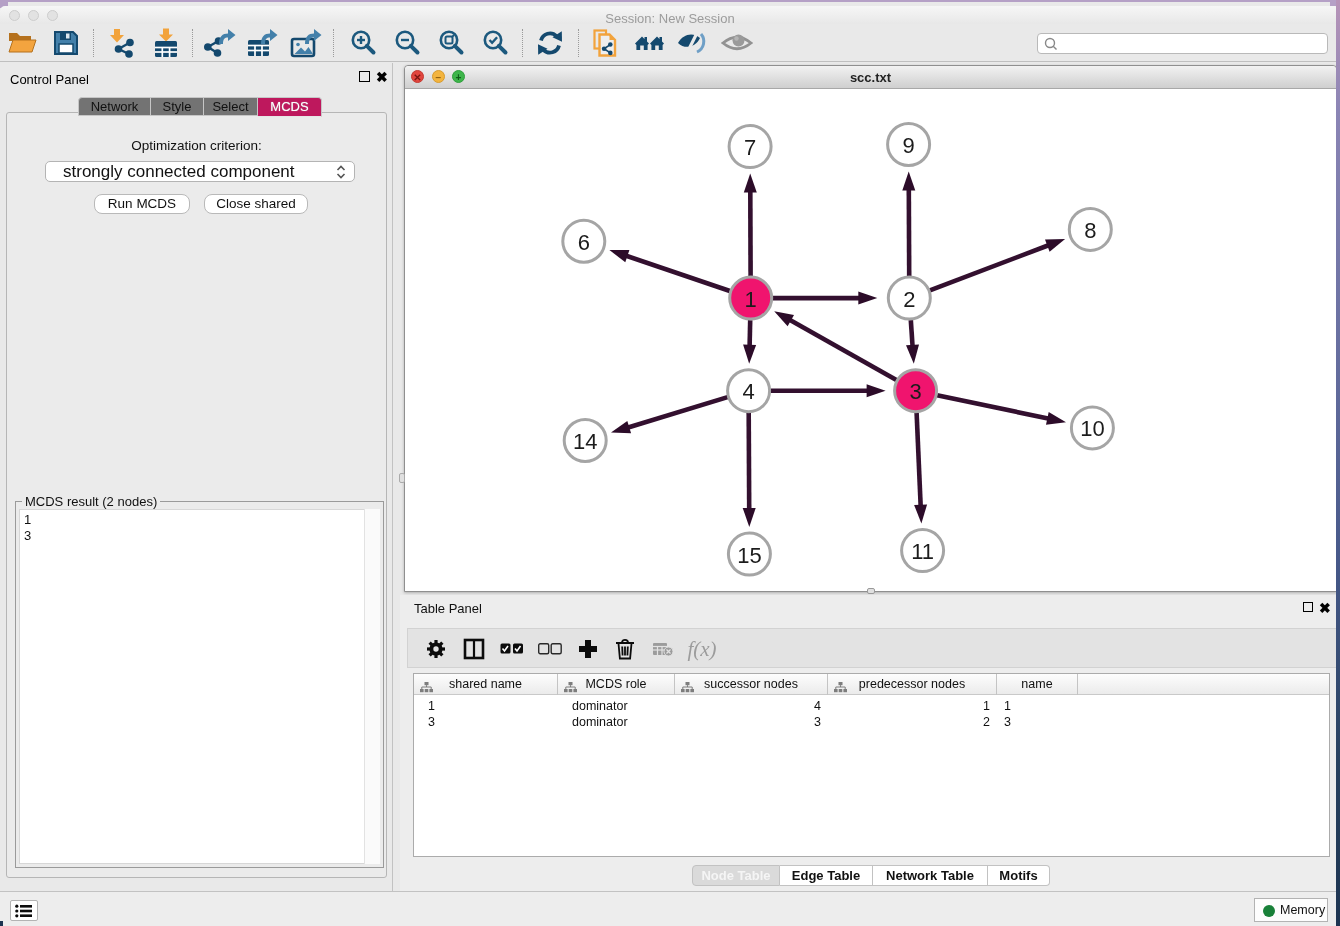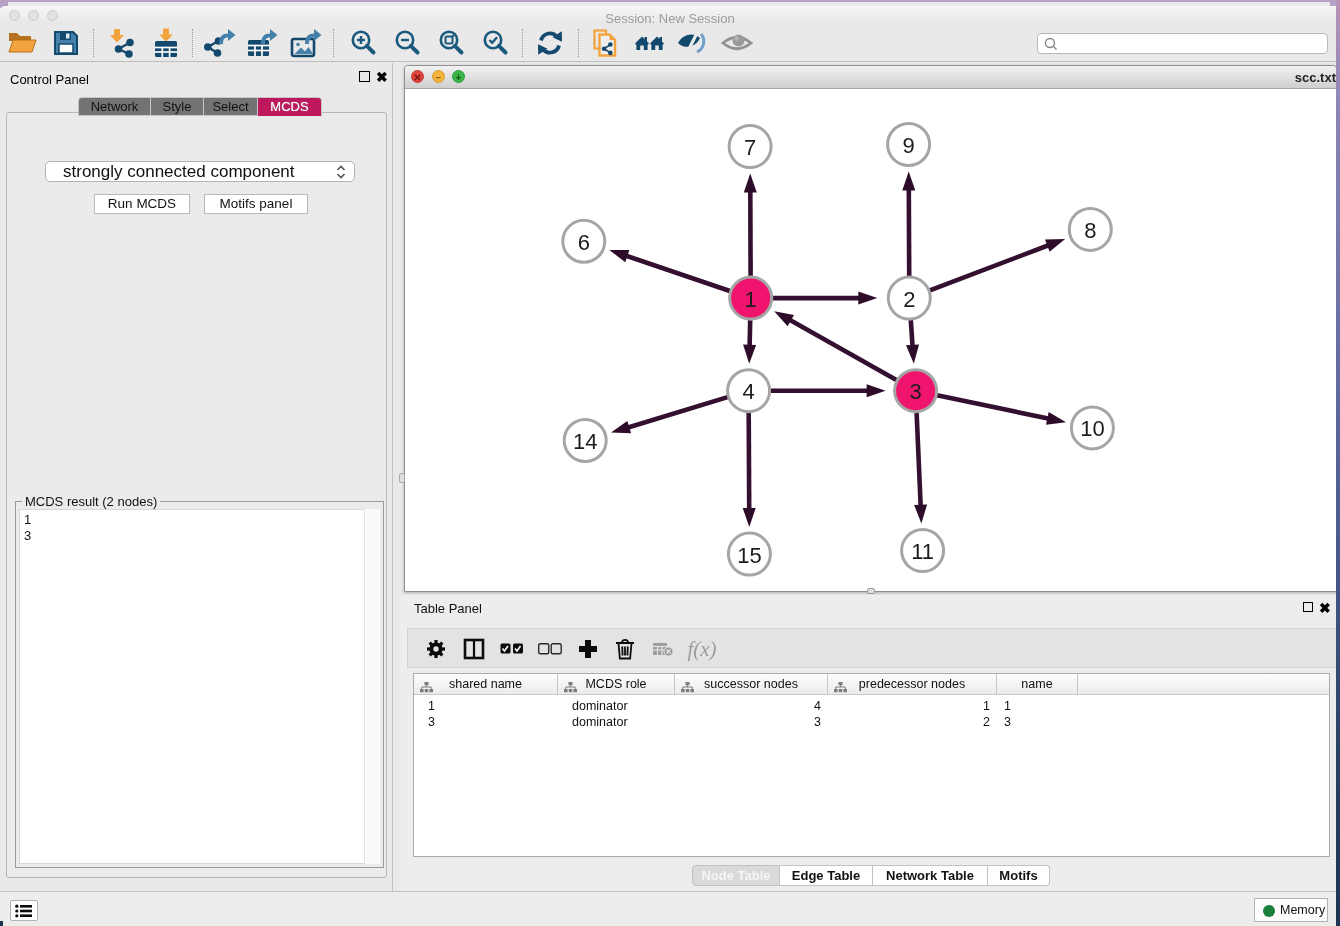--- a/index.html
+++ b/index.html
@@ -18,30 +18,30 @@
 #cpanel{left:0;top:63px;width:393px;height:828px;background:#e9e9e9;border-right:1px solid #c2c2c2}
 #cphead{position:absolute;left:10px;top:9px;font-size:13px;color:#000}
 .winbtn{position:absolute;color:#000}
 .tabs{position:absolute;display:flex;font-size:13px;z-index:3}
 .tab{background:#737373;border:1px solid #c6c6c6;border-left:none;height:19px;line-height:18px;text-align:center}
 .tab.first{border-left:1px solid #c6c6c6;border-radius:4px 0 0 0}
 .tab.sel{background:#be185d;color:#fdfdfd;border-radius:0 4px 0 0;text-shadow:0 0 1px #bbb;border-bottom:1px solid #e6e6e6;height:20px}
 #cpbody{position:absolute;left:6px;top:49px;width:381px;height:766px;background:#ebebeb;border:1px solid #b6b6b6;border-radius:3px}
 #optlabel{position:absolute;left:0;top:25px;width:100%;text-align:center;font-size:13.5px}
 #dropdown{position:absolute;left:38px;top:48px;width:310px;height:21px;background:#fff;border:1px solid #b4b4b4;border-radius:5px;line-height:19px;padding-left:17px;font-size:17px}
-.btn{position:absolute;height:20px;background:#fff;border:1px solid #b9b9b9;border-radius:0;text-align:center;line-height:18px;font-size:13.5px}
+.btn{position:absolute;height:20px;background:#fff;border:1px solid #b9b9b9;border-radius:8px;text-align:center;line-height:18px;font-size:13.5px}
 #fieldset{position:absolute;left:8px;top:388px;width:369px;height:367px;border:1px solid #9a9a9a}
 #fslegend{position:absolute;left:6px;top:-8px;background:#ebebeb;padding:0 3px;font-size:13px}
 #fsinner{position:absolute;left:3px;top:7px;right:3px;bottom:3px;background:#fff;border:1px solid #d7d7d7;font-size:13px;line-height:15.5px;padding:2px 0 0 4px}
 #fsscroll{position:absolute;right:3px;top:7px;width:16px;bottom:3px;background:#fafafa;border-left:1px solid #e2e2e2}
 
 #sccwin{left:404px;top:65px;width:933px;height:527px;background:#fff;border:1px solid #8f8f8f;border-radius:4px 4px 0 0;box-shadow:0 1px 3px rgba(0,0,0,.25)}
 #scctitle{position:absolute;left:0;top:0;width:100%;height:23px;background:linear-gradient(#f2f2f2,#cfcfcf);border-bottom:1px solid #a8a8a8;border-radius:4px 4px 0 0}
 .tl{position:absolute;top:4px;width:13px;height:13px;border-radius:50%;font-size:10px;line-height:13px;text-align:center;font-weight:bold}
-#sccname{position:absolute;width:100%;top:4px;text-align:right;font-size:13px;font-weight:bold;color:#222}
+#sccname{position:absolute;width:100%;top:4px;text-align:center;font-size:13px;font-weight:bold;color:#222}
 
 #graph{position:absolute;left:2px;top:24px}
 #graph line{stroke:#33102f;stroke-width:4.6}
 #graph polygon{fill:#2c0c29}
 #graph circle{stroke:#a5a5a5;stroke-width:3}
 #graph text{font-family:"Liberation Sans",sans-serif;font-size:22px;fill:#1c1c1c;text-anchor:middle;dominant-baseline:central}
 
 #tpanel{left:400px;top:595px;width:937px;height:296px;background:#ededed}
 #tphead{position:absolute;left:14px;top:6px;font-size:13px}
 #ttoolbar{position:absolute;left:7px;top:33px;width:1086px;height:40px;background:#e3e3e3;border:1px solid #d2d2d2}
@@ -233,26 +233,27 @@
   <div id="cphead">Control Panel</div>
   <span class="winbtn" style="left:359px;top:8px;width:11px;height:11px;border:1.5px solid #000"></span>
   <span class="winbtn" style="left:376px;top:6px;font-weight:bold;font-size:14px">✖</span>
   <div class="tabs" style="left:78px;top:34px">
     <div class="tab first" style="width:73px">Network</div>
       <div class="tab" style="width:53px">Style</div>
       <div class="tab" style="width:54px">Select</div>
       <div class="tab sel" style="width:64px">MCDS</div>
   </div>
   <div id="cpbody">
+    <div id="optlabel">Optimization criterion:</div>
     <div id="dropdown">strongly connected component<svg width="10" height="14" viewBox="0 0 10 14" style="position:absolute;right:8px;top:3px">
           <path d="M1.5 5 L5 1.5 L8.5 5" fill="none" stroke="#555" stroke-width="1.6"></path>
           <path d="M1.5 9 L5 12.5 L8.5 9" fill="none" stroke="#555" stroke-width="1.6"></path>
         </svg></div>
     <div class="btn" style="left:87px;top:81px;width:96px">Run MCDS</div>
-    <div class="btn" style="left:197px;top:81px;width:104px">Motifs panel</div>
+    <div class="btn" style="left:197px;top:81px;width:104px">Close shared</div>
     <div id="fieldset">
       <div id="fslegend">MCDS result (2 nodes)</div>
       <div id="fsinner">1<br>3</div>
       <div id="fsscroll"></div>
     </div>
   </div>
 </div>
 <div class="abs" id="sccwin">
   <div id="scctitle">
     <span class="tl" style="left:6px;background:#e1463e;border:1px solid #c33a32;color:#7a1510">✕</span>

